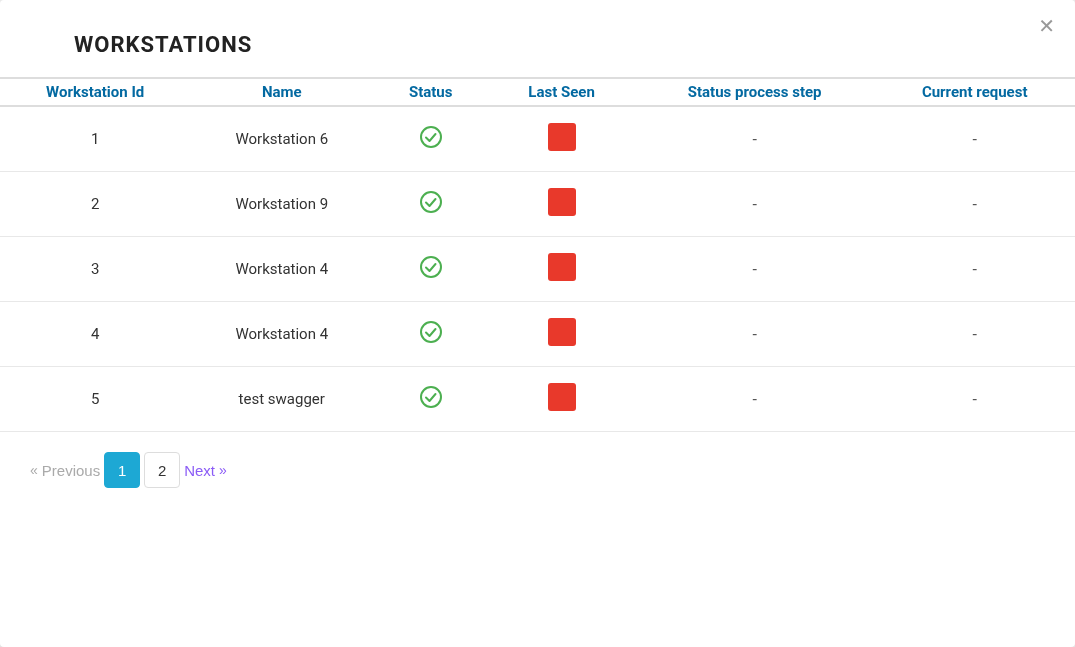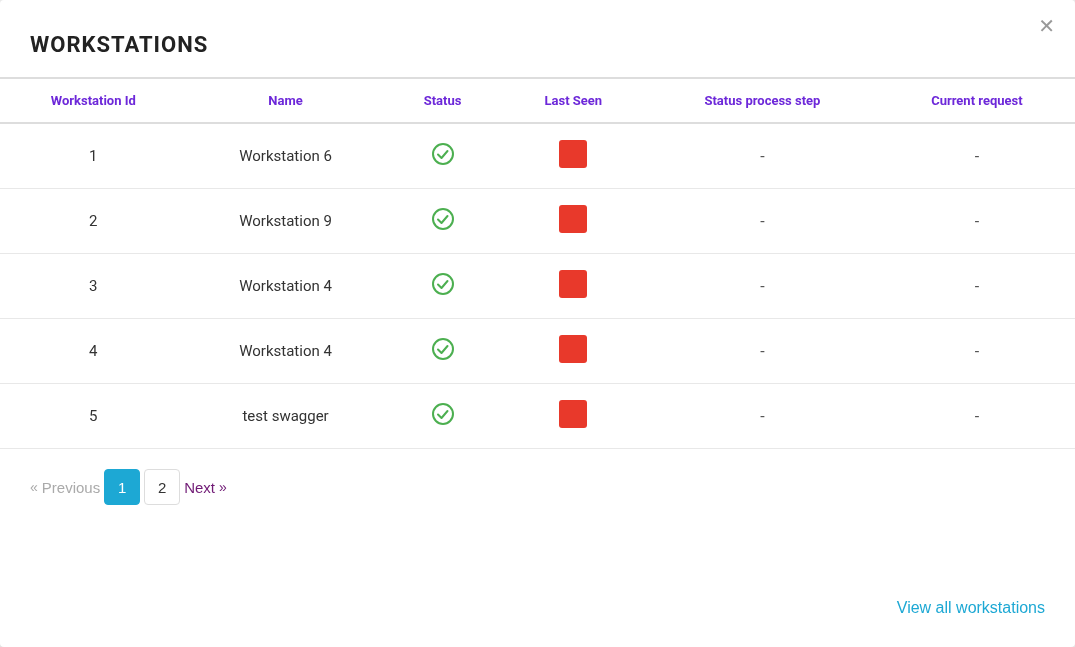--- a/index.html
+++ b/index.html
@@ -39,41 +39,42 @@
       line-height: 1;
     }
 
     .modal-title {
       font-size: 22px;
       font-weight: 700;
       letter-spacing: 1px;
       color: #222;
       padding: 32px 30px 20px 30px;
       text-transform: uppercase;
+      margin-left: 44px;
     }
 
     .table-wrapper {
       padding: 0 0px;
     }
 
     table {
       width: 100%;
       border-collapse: collapse;
     }
 
     thead tr {
       border-top: 2px solid #ddd;
       border-bottom: 2px solid #ddd;
     }
 
     thead th {
       font-weight: 700;
-      font-size: 13px;
-      color: #6d28d9;
-      padding: 14px 20px;
+      font-size: 15px;
+      color: #0369a1;
+      padding: 4px 20px;
       text-align: center;
     }
 
     thead th:first-child {
       text-align: center;
     }
 
     tbody tr {
       border-bottom: 1px solid #e8e8e8;
     }
@@ -141,21 +142,21 @@
 
     .pagination .page-btn.active {
       background: #1da8d4;
       border-color: #1da8d4;
       color: #fff;
     }
 
     .pagination .next-btn {
       background: none;
       border: none;
-      color: #701a75;
+      color: #8b5cf6;
       font-size: 15px;
       cursor: pointer;
       display: flex;
       align-items: center;
       gap: 4px;
     }
 
     .pagination .next-btn .chevron {
       font-size: 14px;
     }
@@ -262,17 +263,14 @@
       <span>Previous</span>
     </button>
     <button class="page-btn active">1</button>
     <button class="page-btn">2</button>
     <button class="next-btn">
       <span>Next</span>
       <span class="chevron">»</span>
     </button>
   </div>
 
-  <div class="modal-footer">
-    <button class="view-all-link">View all workstations</button>
-  </div>
 
 </div>
 
 </body></html>

